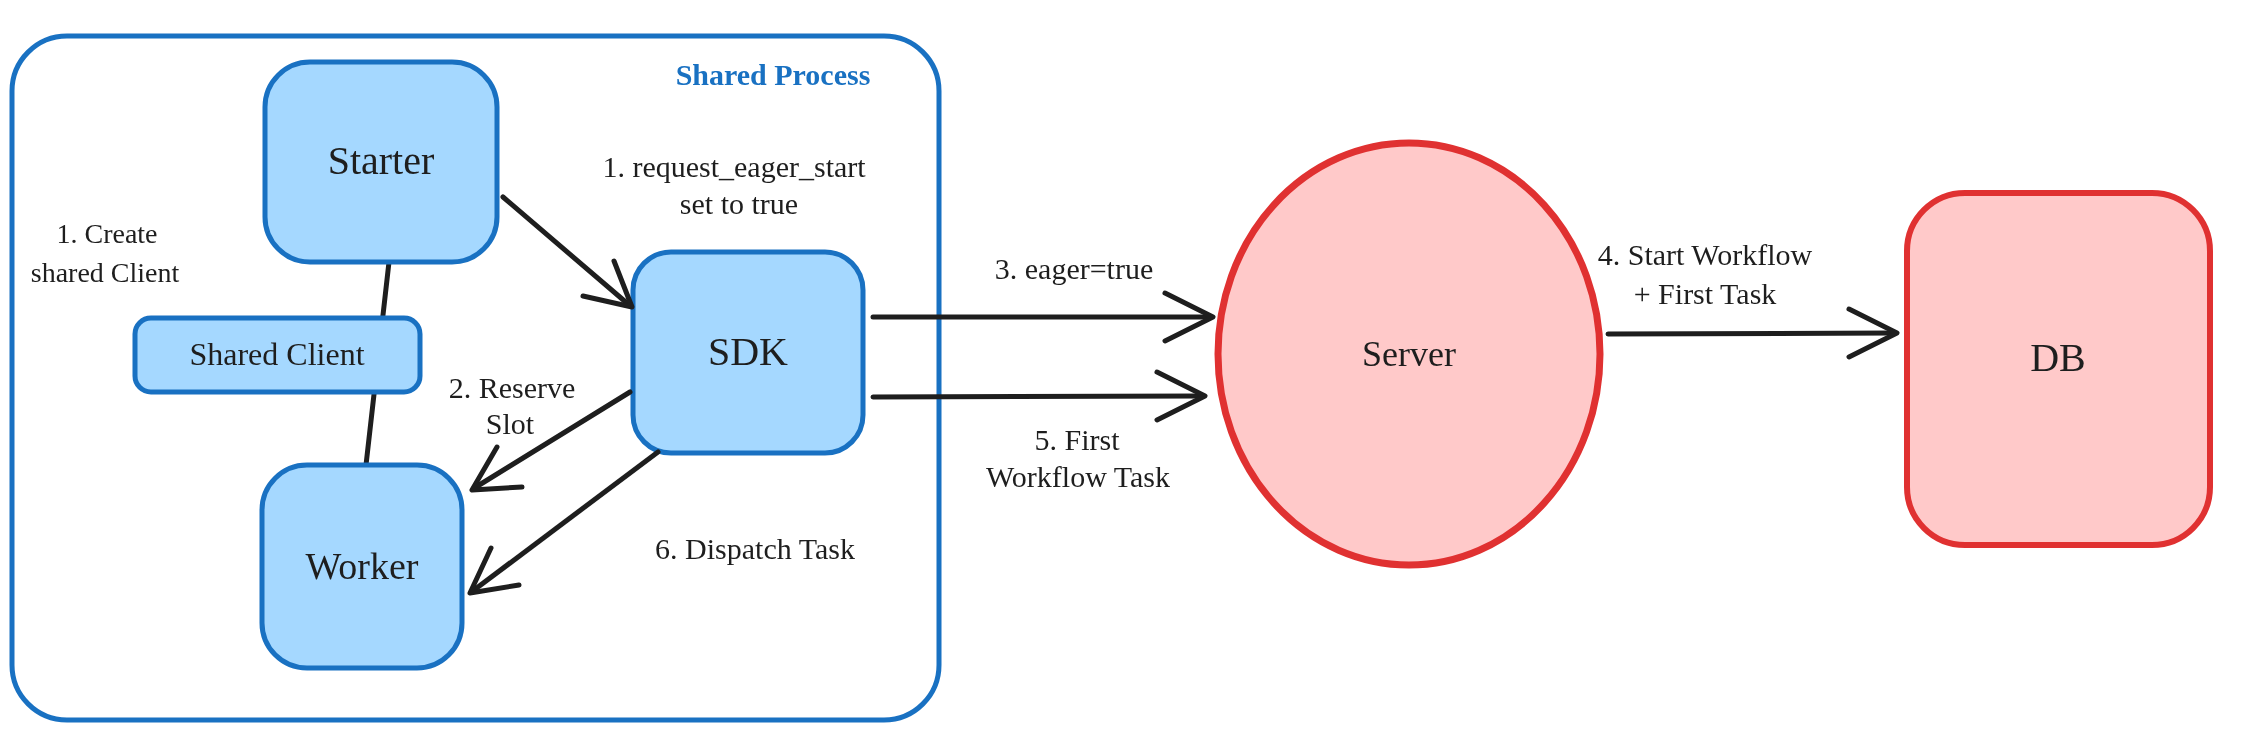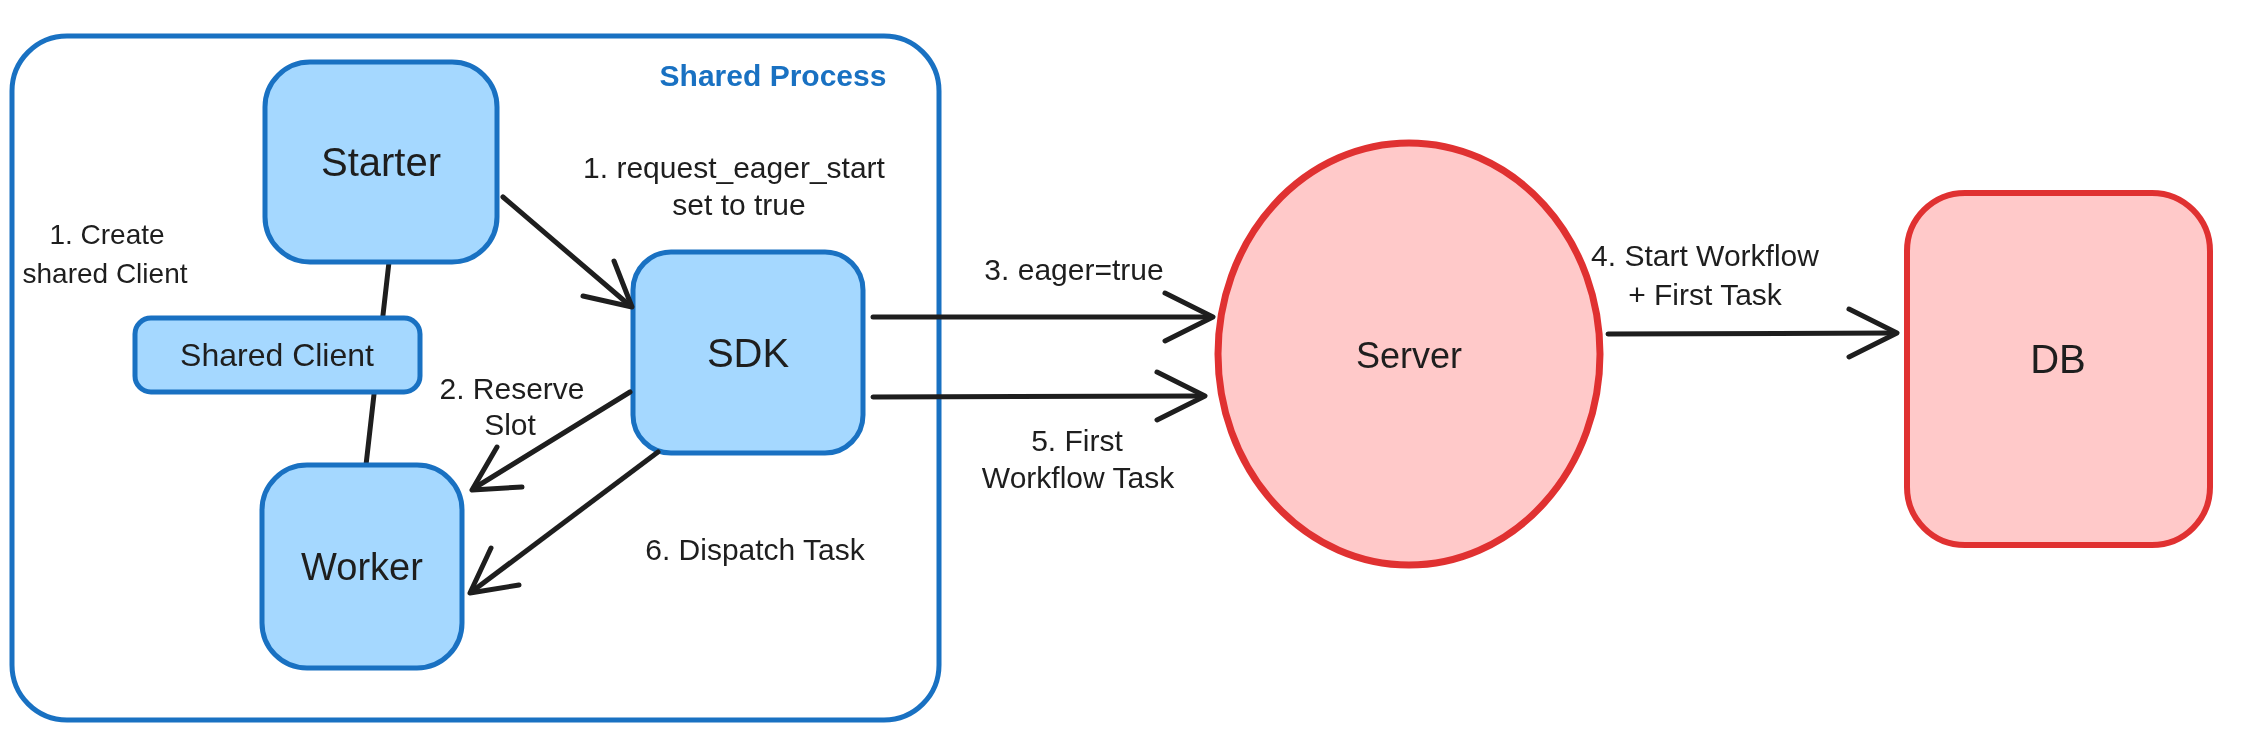--- a/index.html
+++ b/index.html
@@ -6,21 +6,21 @@
     --blue-stroke:#1971c2;
     --blue-fill:#a5d8ff;
     --red-stroke:#e03131;
     --red-fill:#ffc9c9;
     --ink:#1e1e1e;
     --bg:#ffffff;
   }
   html,body{margin:0;padding:0;background:var(--bg);}
   .canvas{
     width:2248px;height:754px;position:relative;background:var(--bg);
-    font-family:Liberation Sans, sans-serif;
+    font-family:Liberation Serif, serif;
   }
   svg{display:block}
   .node-box{fill:var(--blue-fill);stroke:var(--blue-stroke);stroke-width:5;}
   .red-shape{fill:var(--red-fill);stroke:var(--red-stroke);}
   .frame{fill:none;stroke:var(--blue-stroke);stroke-width:5;}
   .edge{stroke:var(--ink);stroke-width:5;fill:none;stroke-linecap:round;stroke-linejoin:round;}
   .node-label{fill:var(--ink);text-anchor:middle;dominant-baseline:middle;}
   .anno{fill:var(--ink);font-size:30px;text-anchor:middle;dominant-baseline:middle;}
   .frame-label{fill:var(--blue-stroke);font-size:30px;font-weight:600;text-anchor:middle;dominant-baseline:middle;}
 </style>

